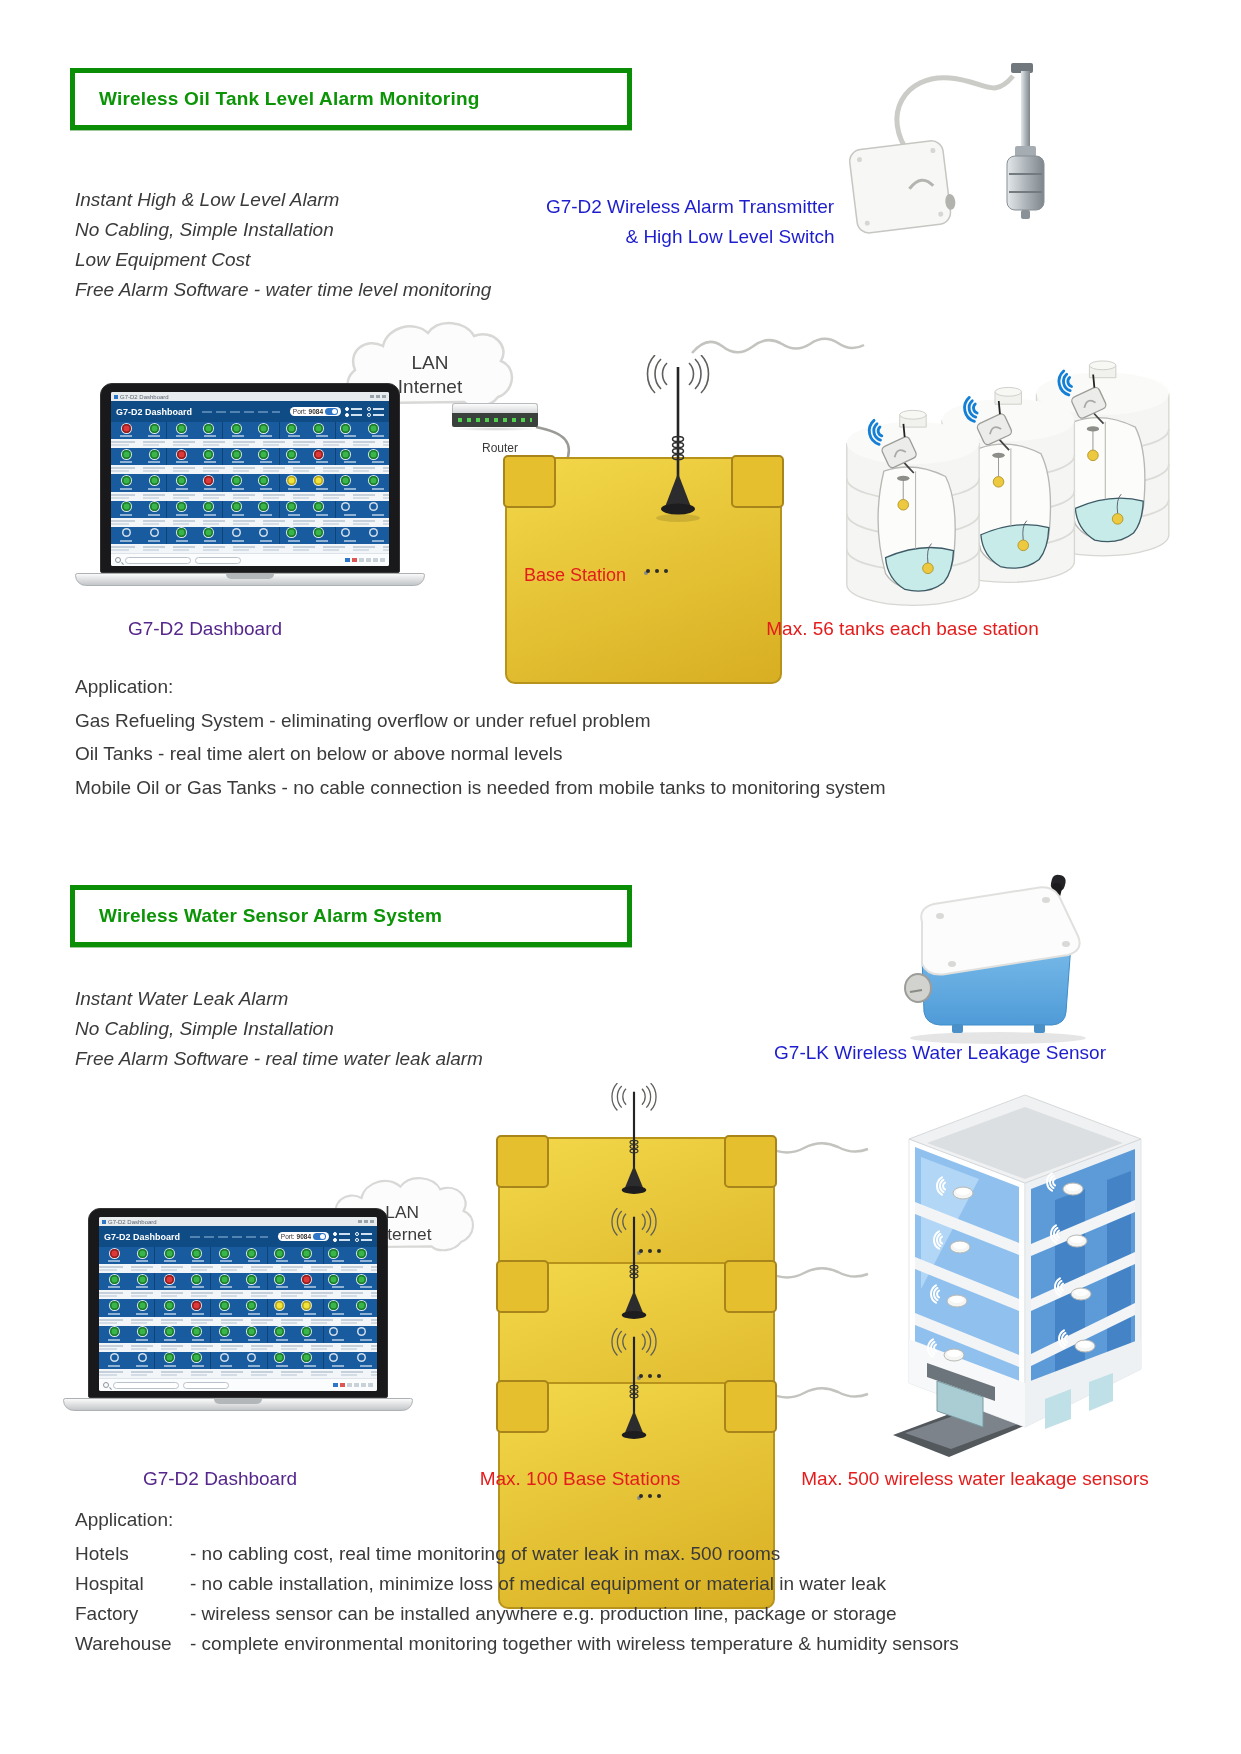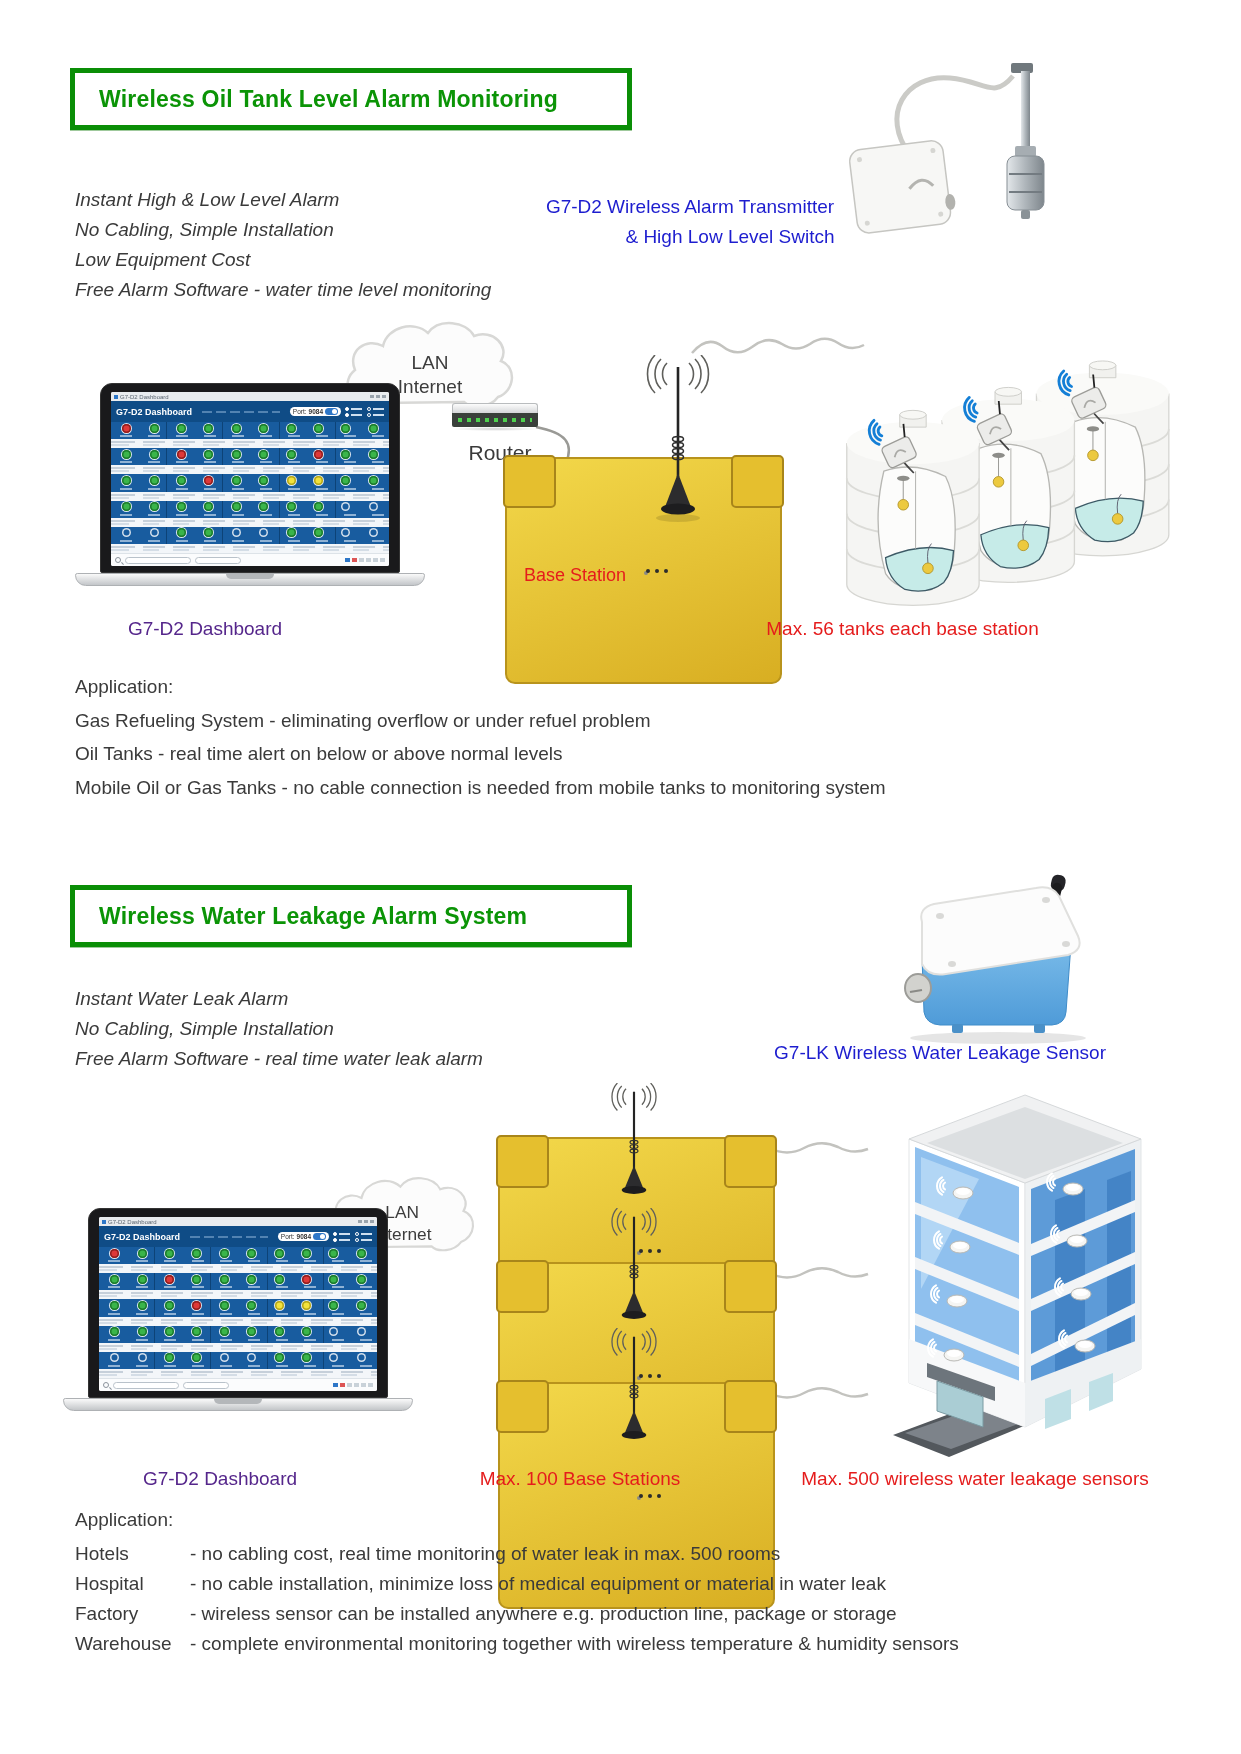--- a/index.html
+++ b/index.html
@@ -10,21 +10,21 @@
   }
   .abs { position:absolute; }
 
   
   .title-box {
     position:absolute; left:70px; width:562px; height:62px;
     border:5px solid #0a8e06; background:#fff;
     display:flex; align-items:center; padding-left:24px;
     box-shadow:0 1px 0 #9fc99c;
   }
-  .title-box span { color:#0b9406; font-size:23px; font-weight:bold; letter-spacing:.2px; }
+  .title-box span { color:#0b9406; font-size:19px; font-weight:bold; letter-spacing:.2px; }
 
   
   .features p { font-size:19px; font-style:italic; color:#3a3a3a; line-height:30px; margin:0; }
   .cap-blue { color:#1d1dcf; font-size:19px; text-align:center; }
   .cap-red  { color:#e51c1c; font-size:19px; text-align:center; }
   .cap-purple { color:#55268b; font-size:19px; text-align:center; }
   .app p { font-size:19px; color:#3a3a3a; line-height:33.5px; margin:0; }
   .app2 { display:grid; grid-template-columns:115px auto; font-size:19px; color:#3a3a3a; line-height:30px; }
 
   
@@ -84,21 +84,21 @@
   .dash-flags i { width:5px; height:4px; background:#c9d2d9; }
   .dash-flags i:nth-child(1){ background:#2e77c8; }
   .dash-flags i:nth-child(2){ background:#d55; }
 
   
   .router { position:absolute; width:86px; height:30px; }
   .router .r-top { height:10px; background:linear-gradient(#fcfcfc,#d5d7d9); border:1px solid #b9bcbe; border-bottom:none; border-radius:3px 3px 0 0; }
   .router .r-face { height:14px; background:#3a403b; border-radius:0 0 2px 2px; display:flex; align-items:center; padding:0 6px; }
   .router .r-face i { flex:1; height:4px; background:repeating-linear-gradient(90deg,#4ed24e 0 4px, transparent 4px 9px); }
   .router .r-shadow { height:4px; background:radial-gradient(ellipse at center, rgba(0,0,0,.18), transparent 70%); }
-  .small-label { font-size:21px; color:#3a3a3a; text-align:center; }
+  .small-label { font-size:12px; color:#3a3a3a; text-align:center; }
 
   
   .bs { position:absolute; background:linear-gradient(160deg,#f3d84a,#d8ae22); border:2px solid #b8931c; border-radius:10px; padding:9% 11%; }
   .bs::before, .bs::after { content:""; position:absolute; width:18%; height:22%; background:#e5bf2e; border:2px solid #a8851a; border-radius:5px; }
   .bs::before { left:-4px; top:-4px; } .bs::after { right:-4px; top:-4px; }
   .bs .bs-panel { width:100%; height:100%; background:linear-gradient(#f4f4f0,#d2d2cc); border:2px solid #8a8a84; border-radius:4px; position:relative; }
   .bs .bs-dots { position:absolute; left:12%; bottom:18%; display:flex; gap:5px; }
   .bs .bs-dots i { width:4px; height:4px; border-radius:50%; background:#2c2c2c; }
   .bs .bs-swoosh { position:absolute; right:6%; bottom:8%; width:34%; height:44%; }
   .bs .bs-lines { position:absolute; left:12%; top:14%; width:55%; height:26%;
@@ -404,21 +404,21 @@
   <div class="cap-red caption" style="left:765px; top:618px; width:275px;text-align:center;">Max. 56 tanks each base station</div>
 
   <div class="app abs" style="left:75px; top:670px;">
     <p>Application:</p>
     <p>Gas Refueling System - eliminating overflow or under refuel problem</p>
     <p>Oil Tanks - real time alert on below or above normal levels</p>
     <p>Mobile Oil or Gas Tanks - no cable connection is needed from mobile tanks to monitoring system</p>
   </div>
 
   <div class="title-box" style="top:885px;">
-    <span>Wireless Water Leakage Alarm System</span>
+    <span>Wireless Water Sensor Alarm System</span>
   </div>
 
   <div class="features abs" style="left:75px; top:984px;">
     <p>Instant Water Leak Alarm</p>
     <p>No Cabling, Simple Installation</p>
     <p>Free Alarm Software - real time water leak alarm</p>
   </div>
 
   <svg class="abs" style="left:860px; top:852px;" width="260" height="195" viewBox="0 0 260 195">
     <defs>

